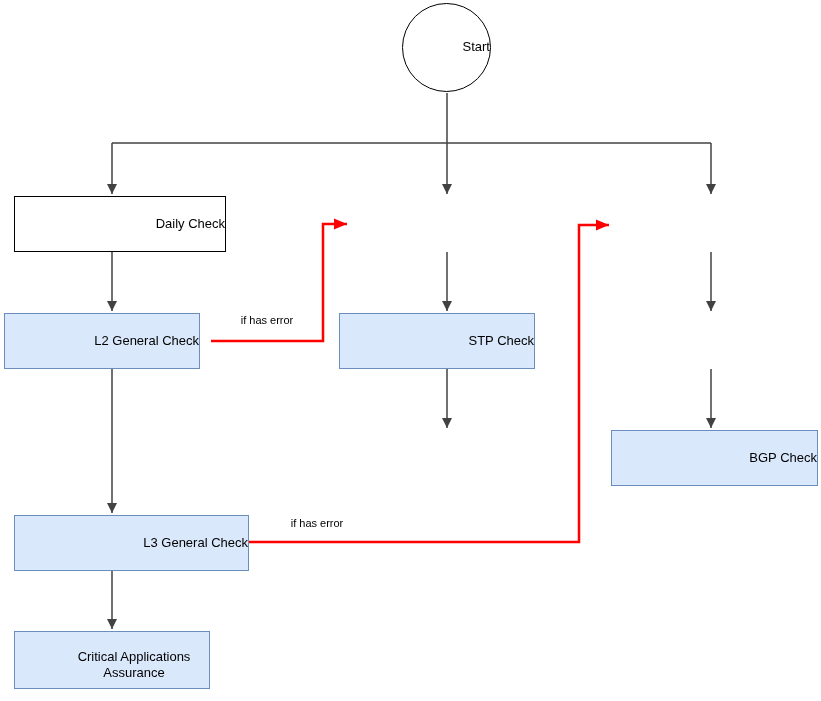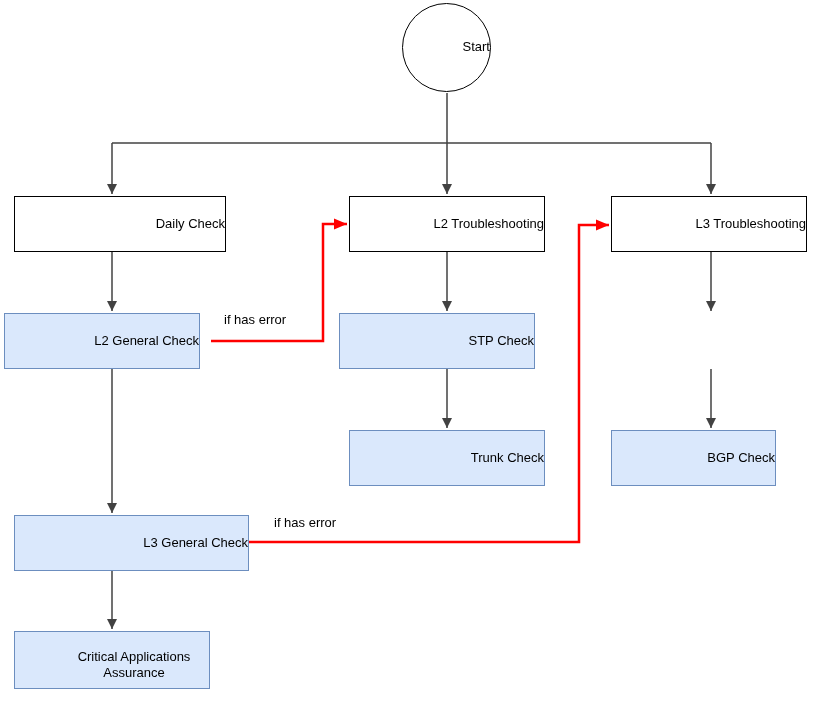--- a/index.html
+++ b/index.html
@@ -45,23 +45,24 @@
   }
   .node .label {
     max-width: 170px;
   }
   .node .label.narrow {
     max-width: 150px;
     margin-top: 10px;
   }
   .edge-label {
     position: absolute;
-    font-size: 13px;
+    font-size: 11px;
     line-height: 16px;
     color: var(--text-color, #000000);
+    text-align: center;
     white-space: nowrap;
   }
   .conn {
     stroke: var(--connector-color, #424242);
     stroke-width: 1.5;
     fill: none;
   }
   .conn-error {
     stroke: var(--error-color, #ff0000);
     stroke-width: 2.5;
@@ -103,42 +104,33 @@
   </svg>
 
   <div class="node circle" style="left:402px; top:3px; width:89px; height:89px;">
     <span class="label">Start</span>
   </div>
 
   <div class="node" style="left:14px; top:196px; width:212px; height:56px;">
     <span class="label">Daily Check</span>
   </div>
 
-  <div class="node" style="left:349px; top:196px; width:196px; height:56px;">
-    <span class="label">L2 Troubleshooting</span>
-  </div>
 
-  <div class="node" style="left:611px; top:196px; width:196px; height:56px;">
-    <span class="label">L3 Troubleshooting</span>
-  </div>
 
   <div class="node blue" style="left:4px; top:313px; width:196px; height:56px;">
     <span class="label">L2 General Check</span>
   </div>
 
   <div class="node blue" style="left:339px; top:313px; width:196px; height:56px;">
     <span class="label">STP Check</span>
   </div>
 
 
-  <div class="node blue" style="left:349px; top:430px; width:196px; height:56px;">
-    <span class="label">Trunk Check</span>
-  </div>
 
-  <div class="node blue" style="left:611px; top:430px; width:165px; height:56px;">
+  <div class="node blue" style="left:611px; top:430px; width:207px; height:56px;">
     <span class="label">BGP Check</span>
   </div>
 
   <div class="node blue" style="left:14px; top:515px; width:235px; height:56px;">
     <span class="label">L3 General Check</span>
   </div>
 
   <div class="node blue" style="left:14px; top:631px; width:196px; height:58px;">
     <span class="label narrow">Critical Applications Assurance</span>
   </div>

